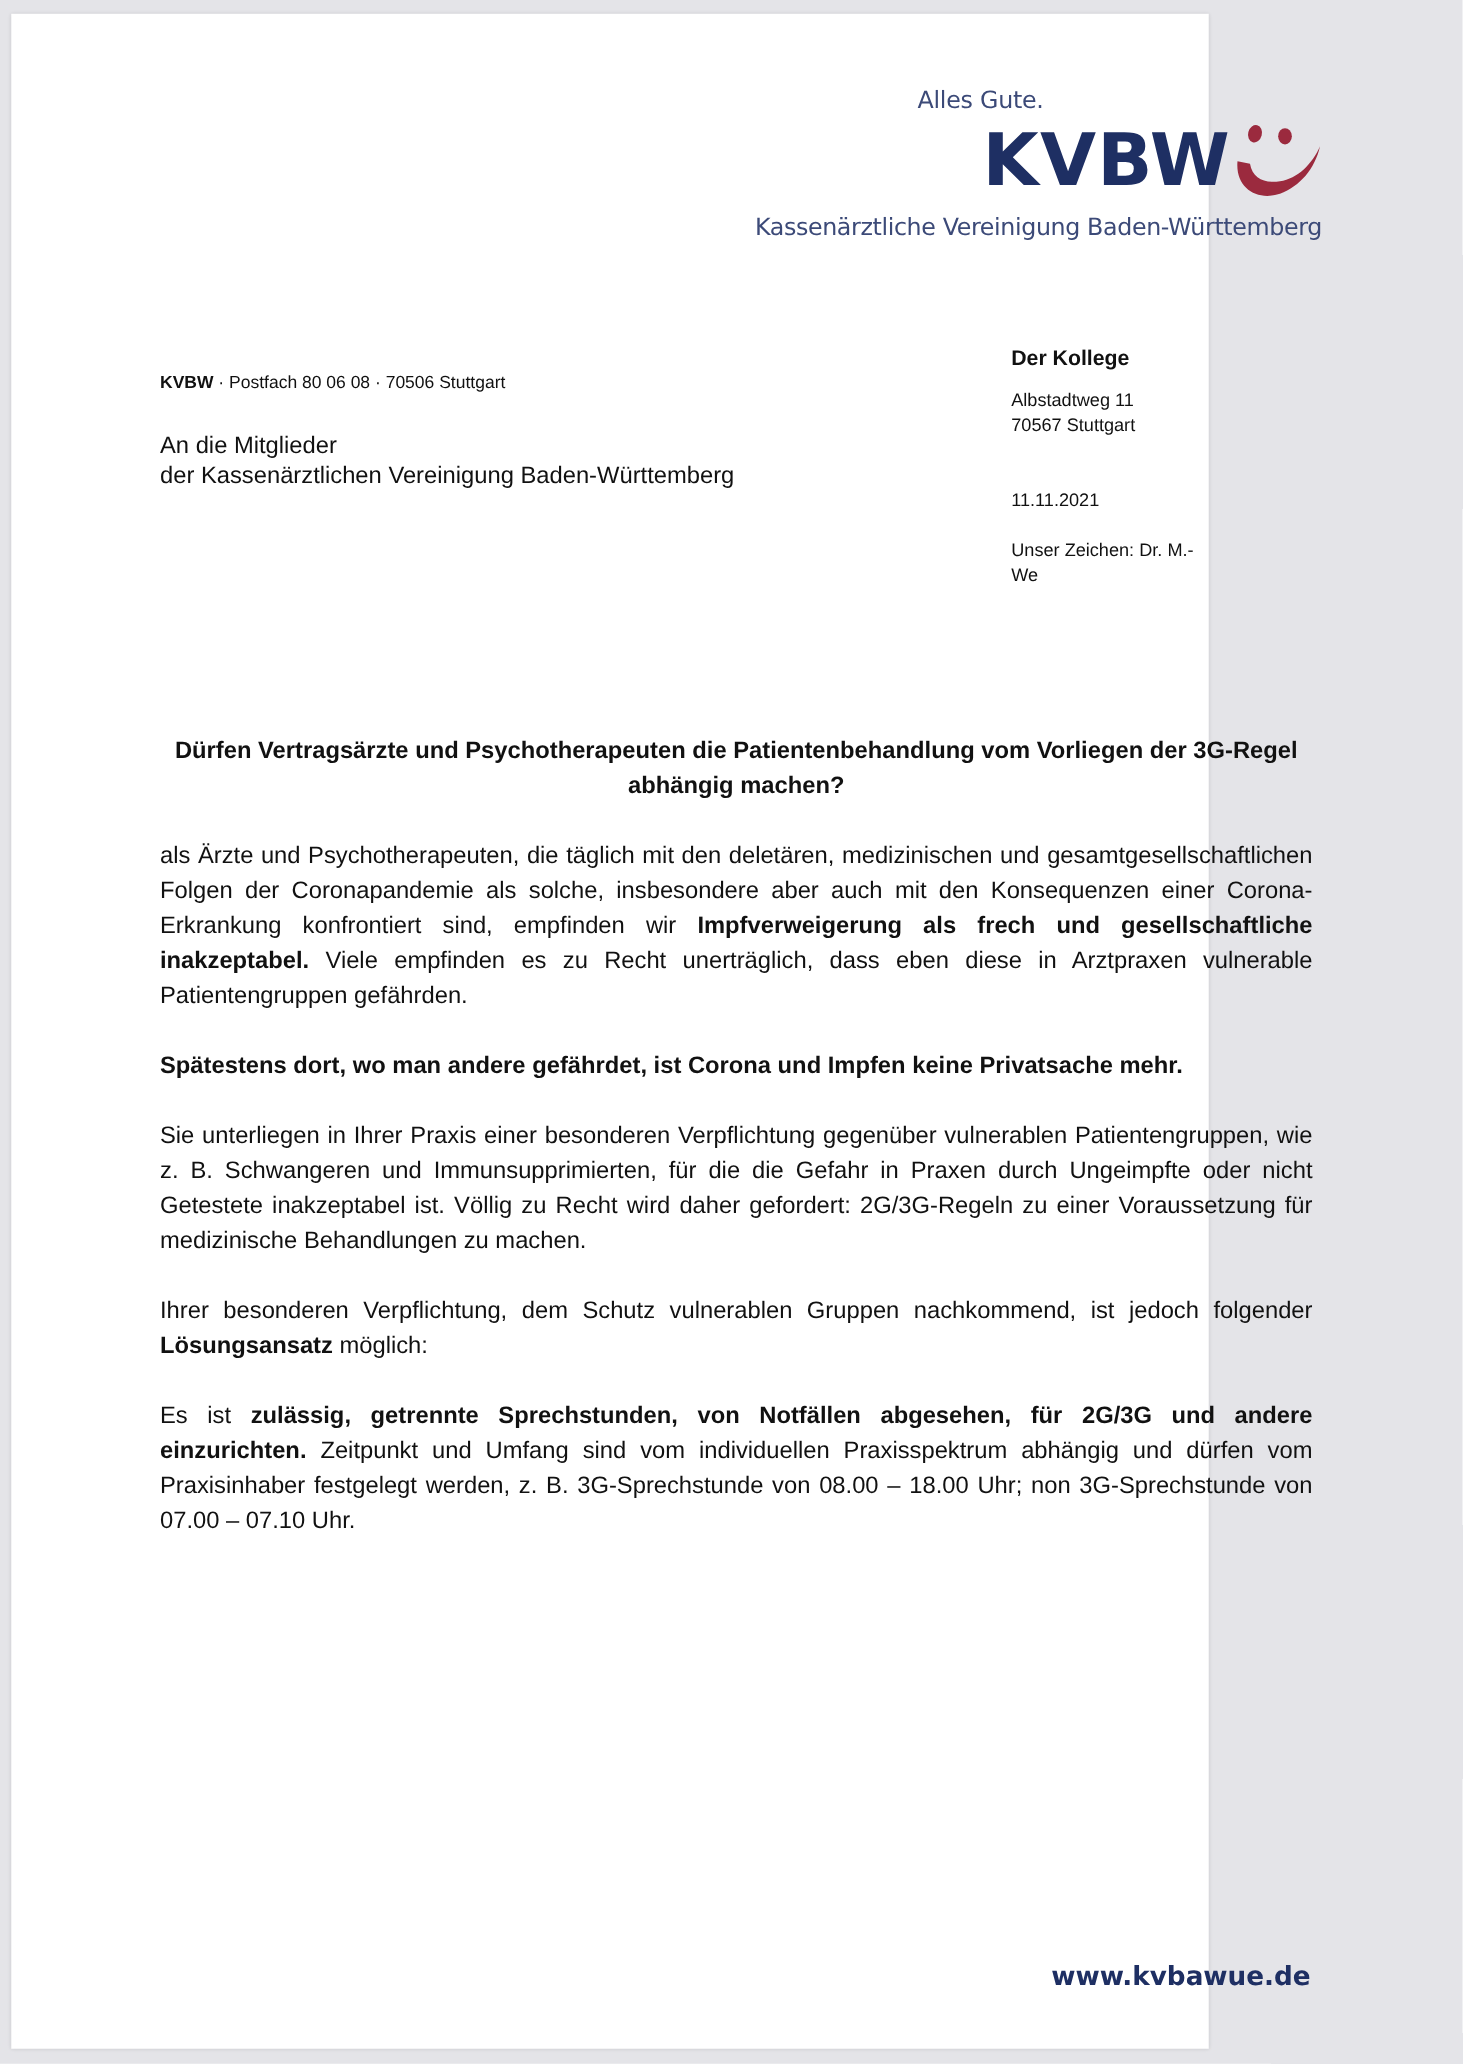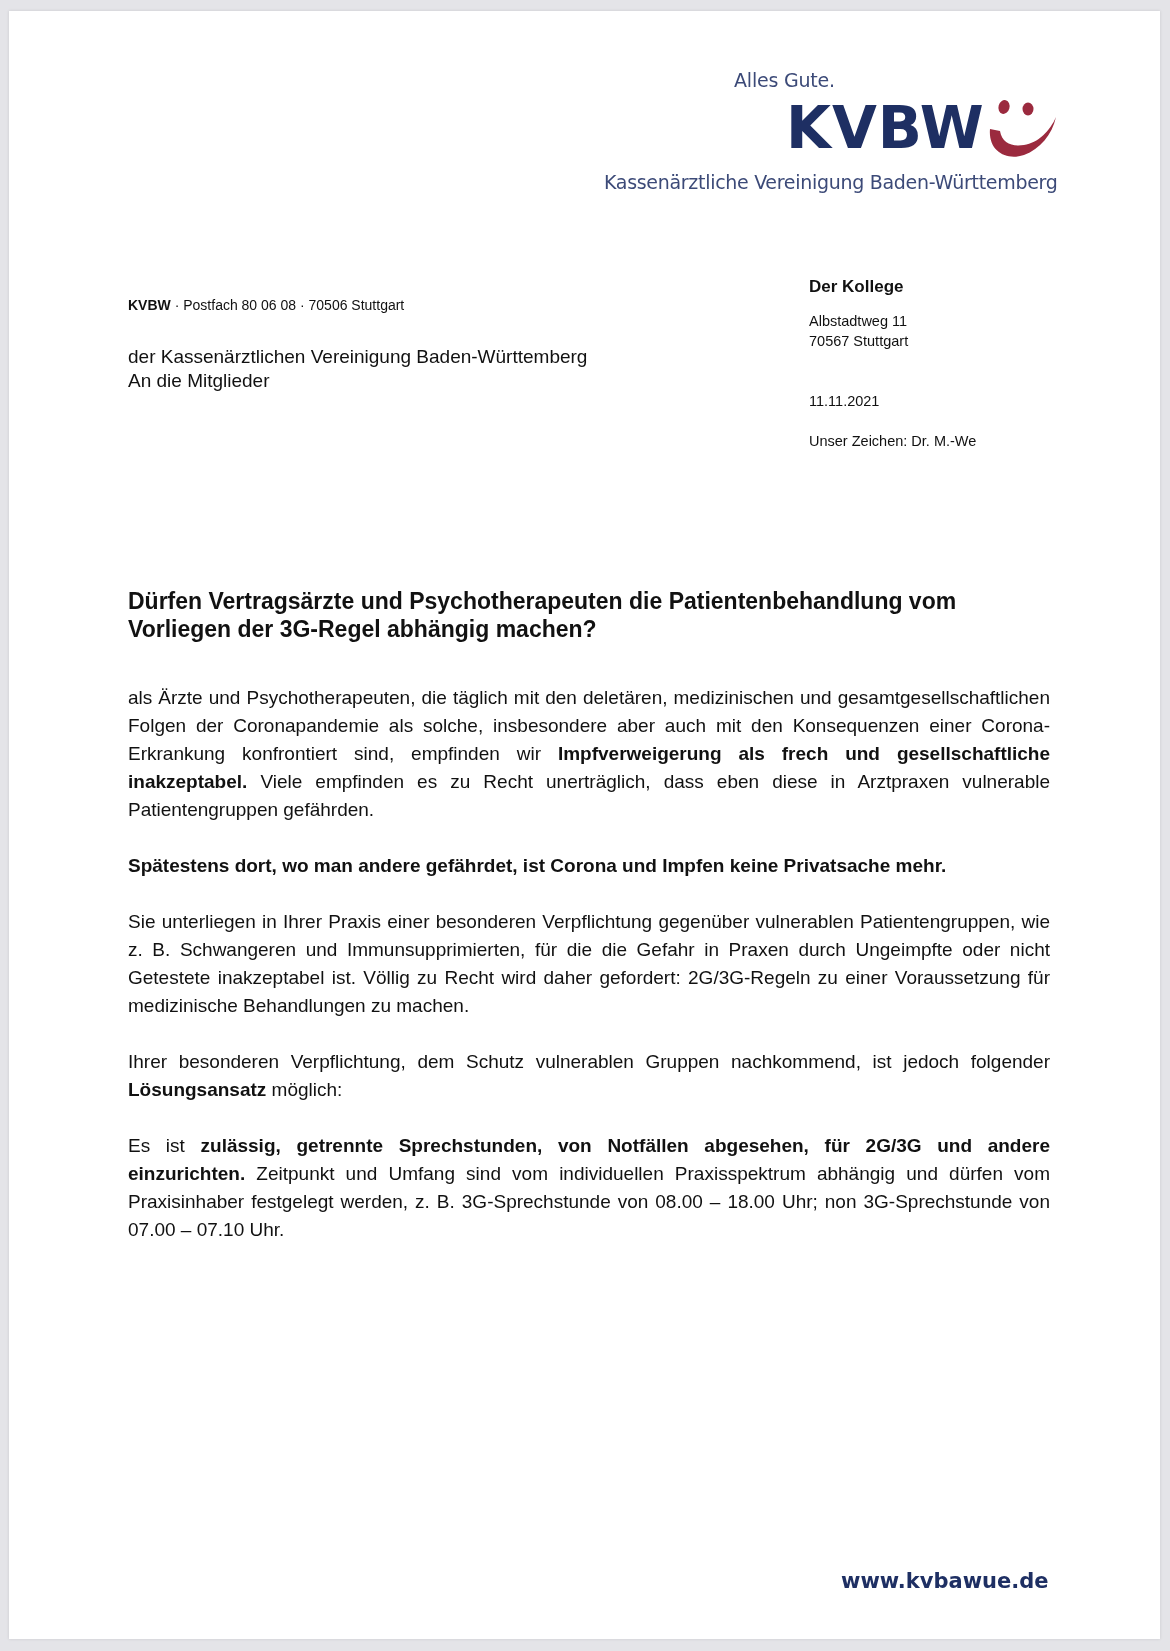--- a/index.html
+++ b/index.html
@@ -5,21 +5,21 @@
   html, body { margin: 0; padding: 0; }
   body {
     width: 1170px; height: 1651px; overflow: hidden;
     background: #e4e4e8;
     font-family: "Liberation Sans", sans-serif;
     color: #111;
     position: relative;
   }
   .page {
     position: absolute; left: 9px; top: 11px;
-    width: 1151px; height: 1628px;
+    width: 958px; height: 1628px;
     background: #ffffff;
     box-shadow: 0 0 3px rgba(0,0,0,0.12);
   }
   
   .logo { position: absolute; left: 0; top: 0; width: 1151px; height: 200px; }
   .logo-tagline {
     position: absolute; left: 725px; top: 58px;
     font-family: "DejaVu Sans", sans-serif; font-size: 19px; color: #3c4a78; letter-spacing: -0.2px;
   }
   .logo-wordmark {
@@ -39,21 +39,21 @@
   
   .info { position: absolute; left: 800px; top: 266px; font-size: 14.5px; line-height: 20px; }
   .info .vorstand { font-weight: bold; font-size: 17px; margin-bottom: 14px; }
   .info .date { margin-top: 40px; }
   .info .zeichen { margin-top: 20px; }
   
   .content {
     position: absolute; left: 119px; top: 576px; width: 922px;
     font-size: 19px; line-height: 28px; text-align: justify;
   }
-  .subject { font-weight: bold; font-size: 23px; line-height: 28px; margin: 0 0 41px 0; text-align: left; }
+  .subject { font-weight: bold; font-size: 19px; line-height: 28px; margin: 0 0 28px 0; text-align: center; }
   .content p { margin: 0 0 28px 0; }
   .content p.nogap { margin-bottom: 0; }
   .content b { font-weight: bold; }
   .footer-url {
     position: absolute; left: 832px; top: 1558px;
     font-family: "DejaVu Sans", sans-serif; font-weight: bold; font-size: 21px; color: #1e2f63;
   }
 </style>
 </head>
 <body>
@@ -69,22 +69,22 @@
       <path d="M6 34 C 4 56, 22 66, 40 60 C 56 54, 68 40, 72 22 C 66 36, 54 48, 40 50 C 28 52, 18 48, 16 36 Z" fill="#9b2a3e"></path>
     </svg>
     <div class="logo-subline">Kassenärztliche Vereinigung Baden-Württemberg</div>
   </div>
 
   <div class="sender-line">
     <b>KVBW</b><span> · Postfach 80 06 08 · 70506 Stuttgart</span>
   </div>
 
   <div class="recipient">
+    <div>An die Mitglieder</div>
     <div>der Kassenärztlichen Vereinigung Baden-Württemberg</div>
-    <div>An die Mitglieder</div>
   </div>
 
   <div class="info">
     <div class="vorstand">Der Kollege</div>
     <div>Albstadtweg 11</div>
     <div>70567 Stuttgart</div>
     <div class="date">11.11.2021</div>
     <div class="zeichen">Unser Zeichen: Dr. M.-We</div>
   </div>
 

